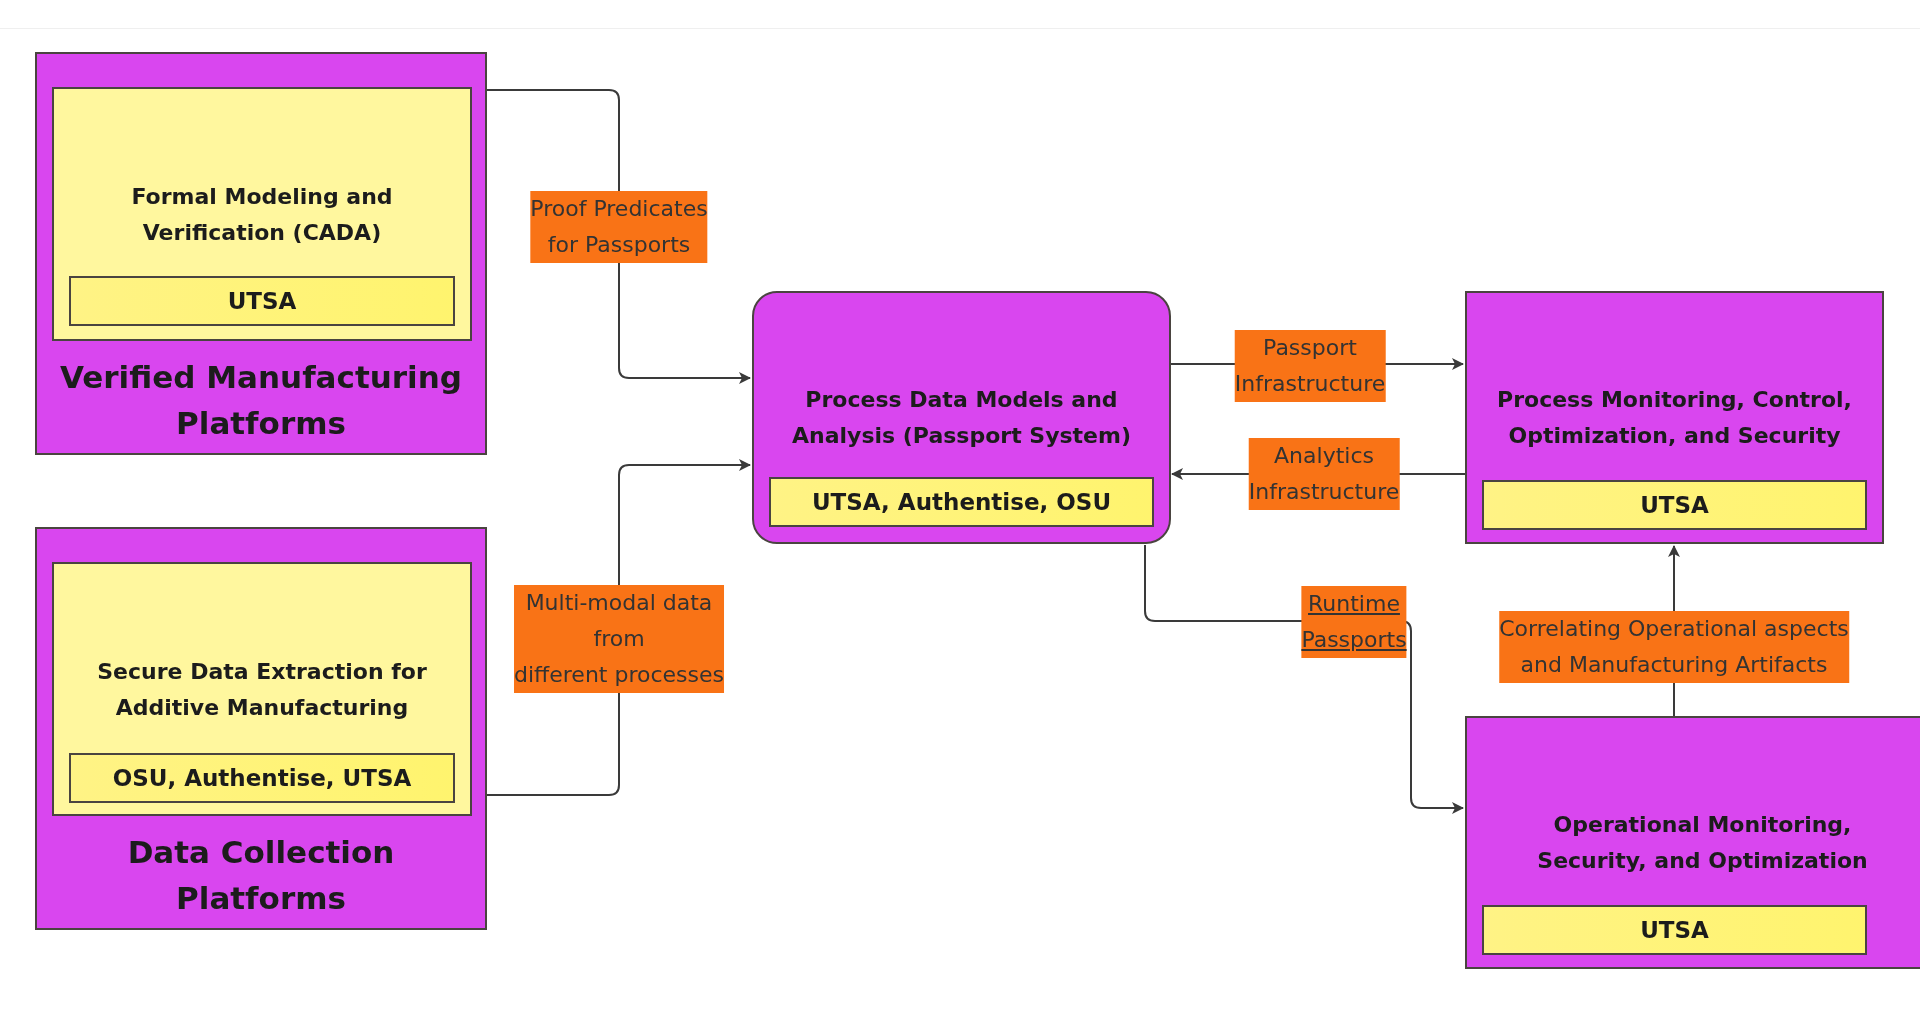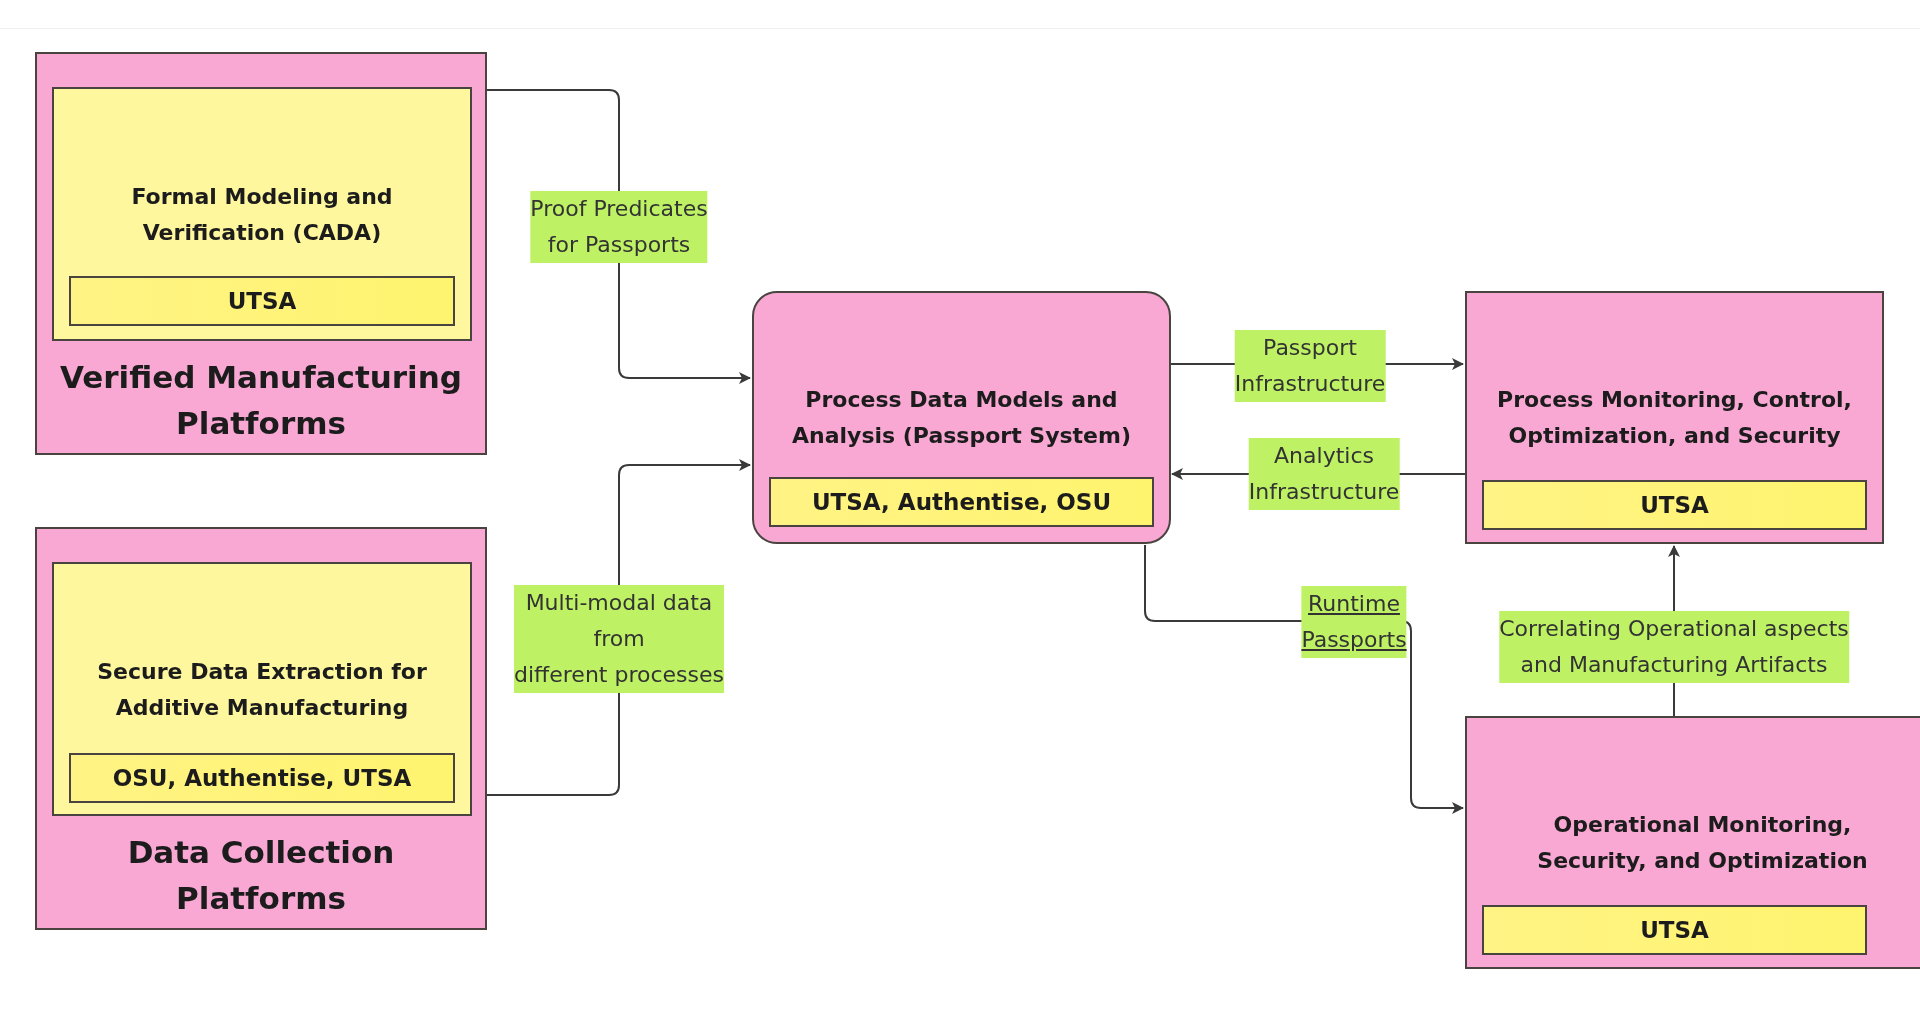--- a/index.html
+++ b/index.html
@@ -3,34 +3,34 @@
 <meta charset="utf-8">
 <style>
   html, body { margin: 0; padding: 0; background: #ffffff; }
   body { width: 1920px; height: 1016px; position: relative; overflow: hidden;
          font-family: "DejaVu Sans", "Liberation Sans", sans-serif; color: #1c1c1c; }
   .topbar { position: absolute; left: 0; top: 0; width: 1920px; height: 28px;
             border-bottom: 1px solid #efefef; background: #ffffff; }
   svg.wires { position: absolute; left: 0; top: 0; width: 1920px; height: 1016px; pointer-events: none; }
   svg.wires path, svg.wires line { stroke: #3a3a3a; stroke-width: 2; fill: none; }
   .box { position: absolute; box-sizing: border-box; border: 2px solid #4a4440;
-         background: #f9a8d4; }
+         background: #d946ef; }
   .inner { position: absolute; box-sizing: border-box; border: 2px solid #4a4440;
            background: #fff79e; }
   .badge { position: absolute; box-sizing: border-box; border: 2px solid #4a4440;
            background: linear-gradient(90deg, #fff385 0%, #fff46e 100%);
            display: flex; align-items: center; justify-content: center;
            font-weight: bold; font-size: 23px; color: #1c1c1c; }
   .btitle { position: absolute; left: 0; right: 0; text-align: center;
             font-weight: bold; font-size: 22px; line-height: 36px; color: #1c1c1c; }
   .btitle span, .ptitle span, .lbl span { display: block; }
   .ptitle { position: absolute; left: 0; right: 0; text-align: center;
             font-weight: bold; font-size: 31px; line-height: 46px; color: #1c1c1c; }
   .lbl { position: absolute; text-align: center; font-size: 22px; line-height: 36px;
-         color: #333333; background: #bef264; white-space: nowrap; transform: translateX(-50%); }
+         color: #333333; background: #f97316; white-space: nowrap; transform: translateX(-50%); }
 </style>
 </head>
 <body>
 
 <div class="topbar"></div>
 
 <svg class="wires" viewBox="0 0 1920 1016">
   <defs>
     <marker id="arrow" viewBox="0 0 12 12" refX="11" refY="6" markerWidth="12" markerHeight="12" markerUnits="userSpaceOnUse" orient="auto">
       <path d="M0,0 L12,6 L0,12 L3,6 Z" style="fill:#3a3a3a;stroke:none"></path>

